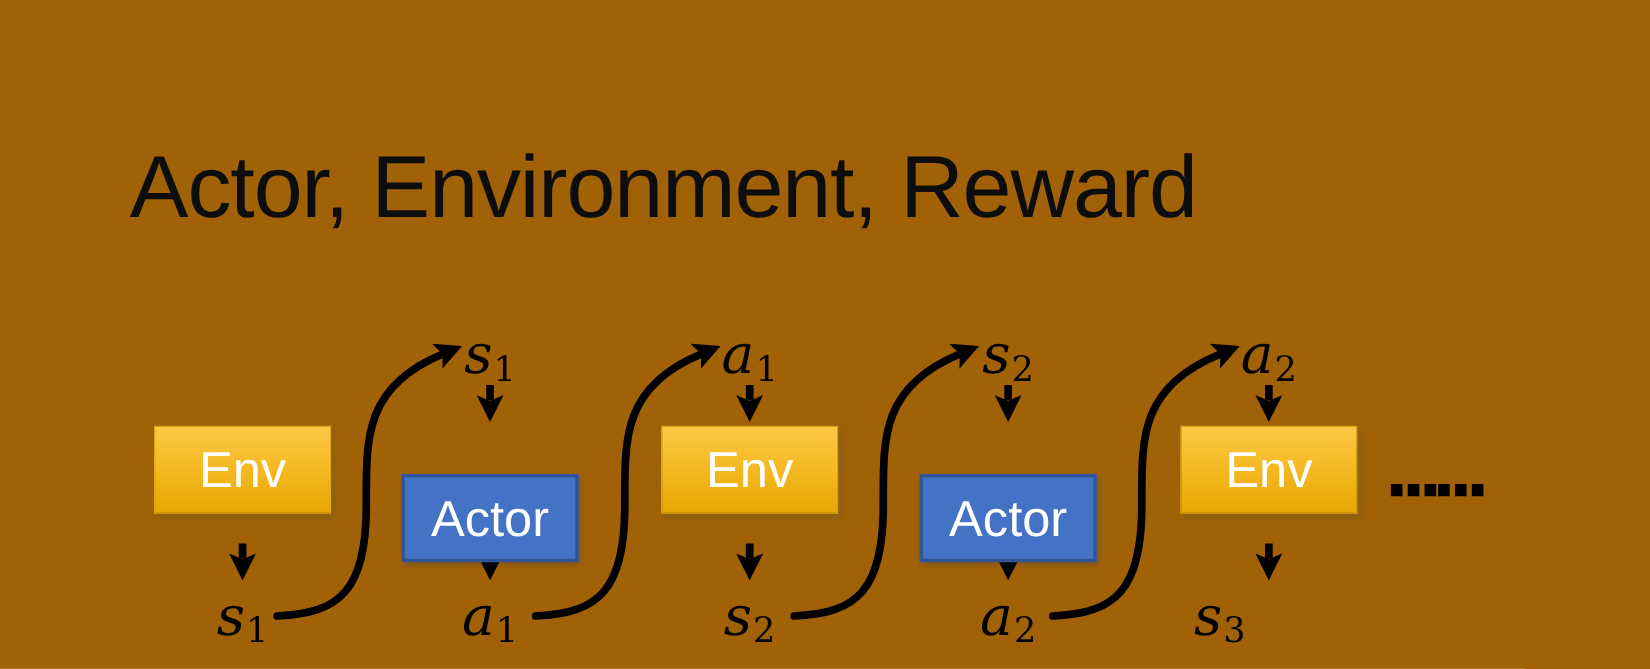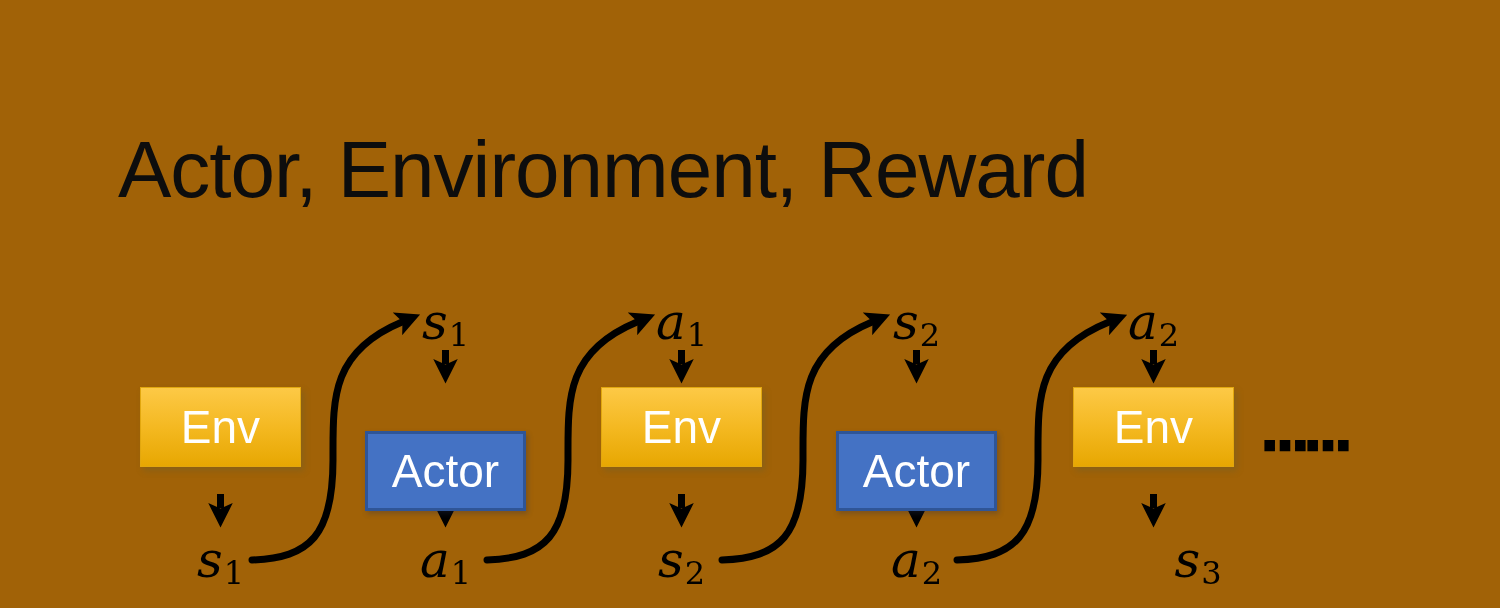--- a/index.html
+++ b/index.html
@@ -133,17 +133,17 @@
 
   <div class="mlabel top" style="left:445.5px"><i>s</i><sub>1</sub></div>
   <div class="mlabel top" style="left:681.5px"><i>a</i><sub>1</sub></div>
   <div class="mlabel top" style="left:916.5px"><i>s</i><sub>2</sub></div>
   <div class="mlabel top" style="left:1153.5px"><i>a</i><sub>2</sub></div>
 
   <div class="mlabel bottom" style="left:220.5px"><i>s</i><sub>1</sub></div>
   <div class="mlabel bottom" style="left:445.5px"><i>a</i><sub>1</sub></div>
   <div class="mlabel bottom" style="left:681.5px"><i>s</i><sub>2</sub></div>
   <div class="mlabel bottom" style="left:916.5px"><i>a</i><sub>2</sub></div>
-  <div class="mlabel bottom" style="left:1198px"><i>s</i><sub>3</sub></div>
+  <div class="mlabel bottom" style="left:1109px"><i>s</i><sub>3</sub></div>
 
   <div class="dots">……</div>
 
 </div>
 
 </body></html>

